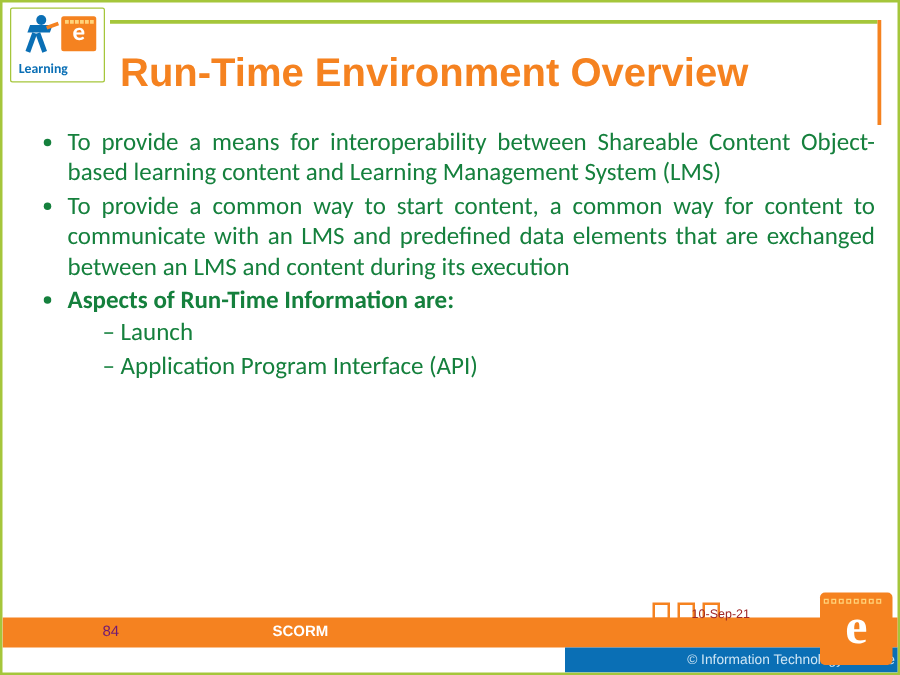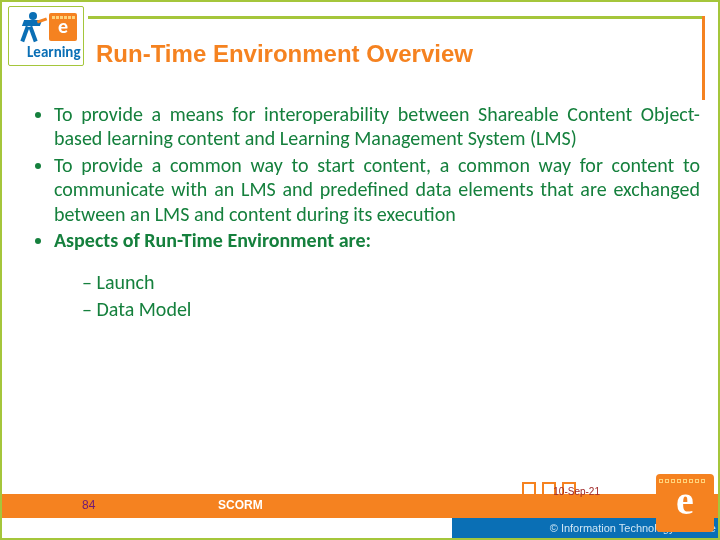--- a/index.html
+++ b/index.html
@@ -39,55 +39,55 @@
     position: absolute; top: 2px; left: 2px;
     width: 34px; height: 36px;
   }
   .runner .head { position: absolute; top: 1px; left: 16px; width: 8px; height: 8px; border-radius: 50%; background: #0a6fb5; }
   .runner .body { position: absolute; top: 9px; left: 10px; width: 18px; height: 6px; background: #0a6fb5; transform: skewX(-20deg); }
   .runner .arm1 { position: absolute; top: 8px; left: 24px; width: 10px; height: 3px; background: #f58220; transform: rotate(-20deg); }
   .runner .leg1 { position: absolute; top: 15px; left: 10px; width: 4px; height: 16px; background: #0a6fb5; transform: rotate(20deg); }
   .runner .leg2 { position: absolute; top: 15px; left: 18px; width: 4px; height: 16px; background: #0a6fb5; transform: rotate(-20deg); }
   .logo-learning {
     position: absolute; bottom: 2px; left: 4px;
-    font-size: 15px; font-weight: bold; color: #0a6fb5; margin-left: 12px;
+    font-size: 11px; font-weight: bold; color: #0a6fb5;
   }
   .logo-e {
     position: absolute; top: 4px; right: 4px;
     width: 28px; height: 28px;
     background: #f58220; color: #fff;
     font-size: 20px; font-weight: bold;
     text-align: center; line-height: 26px;
     border-radius: 2px;
   }
   .logo-dots {
     position: absolute; top: 2px; right: 2px;
     width: 24px; display: flex; flex-wrap: wrap;
   }
   .logo-dots span { width:3px; height:3px; background:#ffd37a; margin:0.5px; }
   .title {
     position: absolute;
     top: 38px; left: 94px;
     width: 600px;
-    font-size: 24px;
+    font-size: 32px;
     font-weight: bold;
     color: #f58220;
     font-family: Arial, sans-serif;
   }
   .content {
     position: absolute;
     top: 100px; left: 22px;
     width: 676px;
     font-size: 20px;
     color: #15803d;
     line-height: 1.22;
   }
   .content ul { list-style: disc; padding-left: 30px; }
   .content ul li { margin-bottom: 2px; text-align: justify; }
-  .content ul ul { list-style: none; padding-left: 28px; margin-top: 18px; }
+  .content ul ul { list-style: none; padding-left: 28px; margin-top: 2px; }
   .content ul ul li::before { content: "–  "; }
   .content ul ul li { text-align: left; }
   .bold { font-weight: bold; }
   .footerband {
     position: absolute;
     left: 0; bottom: 20px;
     width: 720px; height: 24px;
     background: #f58220;
   }
   .footerband .slidenum {
@@ -172,24 +172,24 @@
       <div class="logo-learning">Learning</div>
     </div>
   </div>
 
   <div class="title">Run-Time Environment Overview</div>
 
   <div class="content">
     <ul>
       <li>To provide a means for interoperability between Shareable Content Object-based learning content and Learning Management System (LMS)</li>
       <li>To provide a common way to start content,  a common way for content to communicate with an LMS and predefined data elements that are exchanged between an LMS and content during its execution</li>
-      <li class="bold">Aspects of Run-Time Environment are:</li>
+      <li class="bold">Aspects of Run-Time Information are:</li>
       <ul>
         <li>Launch</li>
-        <li>Data Model</li>
+        <li>Application Program Interface (API)</li>
       </ul>
     </ul>
   </div>
 
   <div class="deco-squares">
     <span></span>
       <span></span>
       <span></span>
   </div>
 

